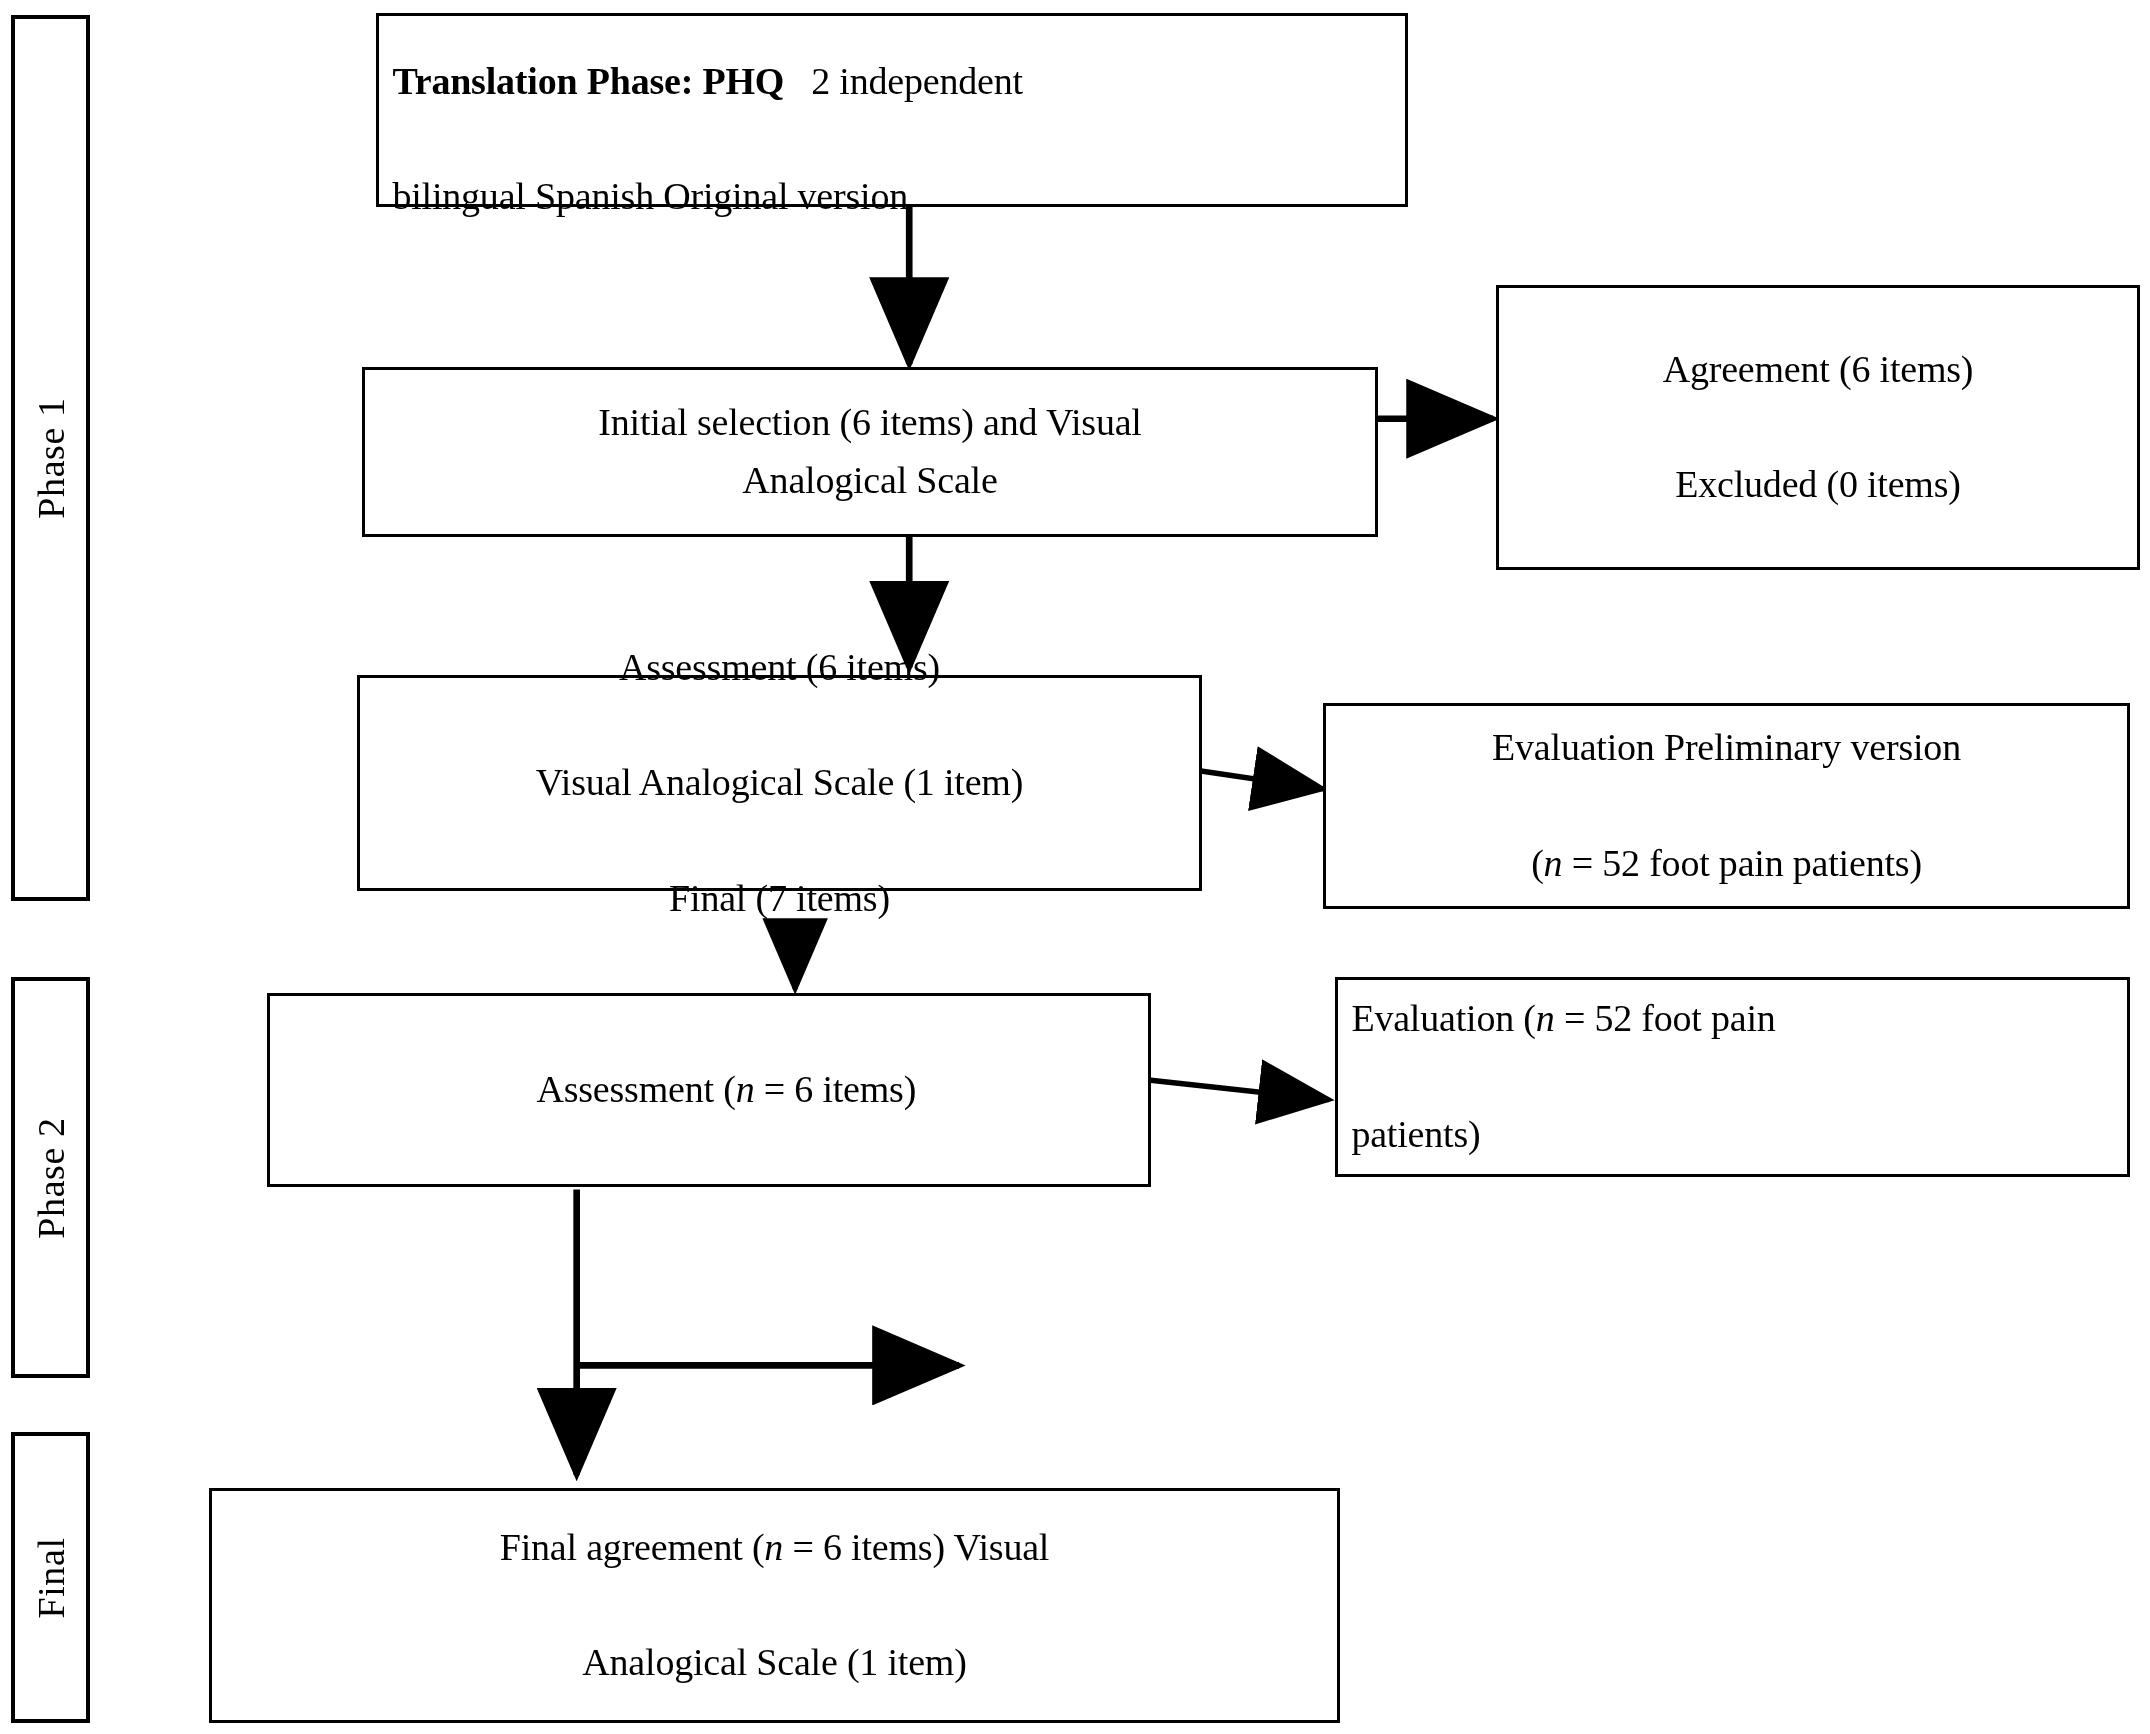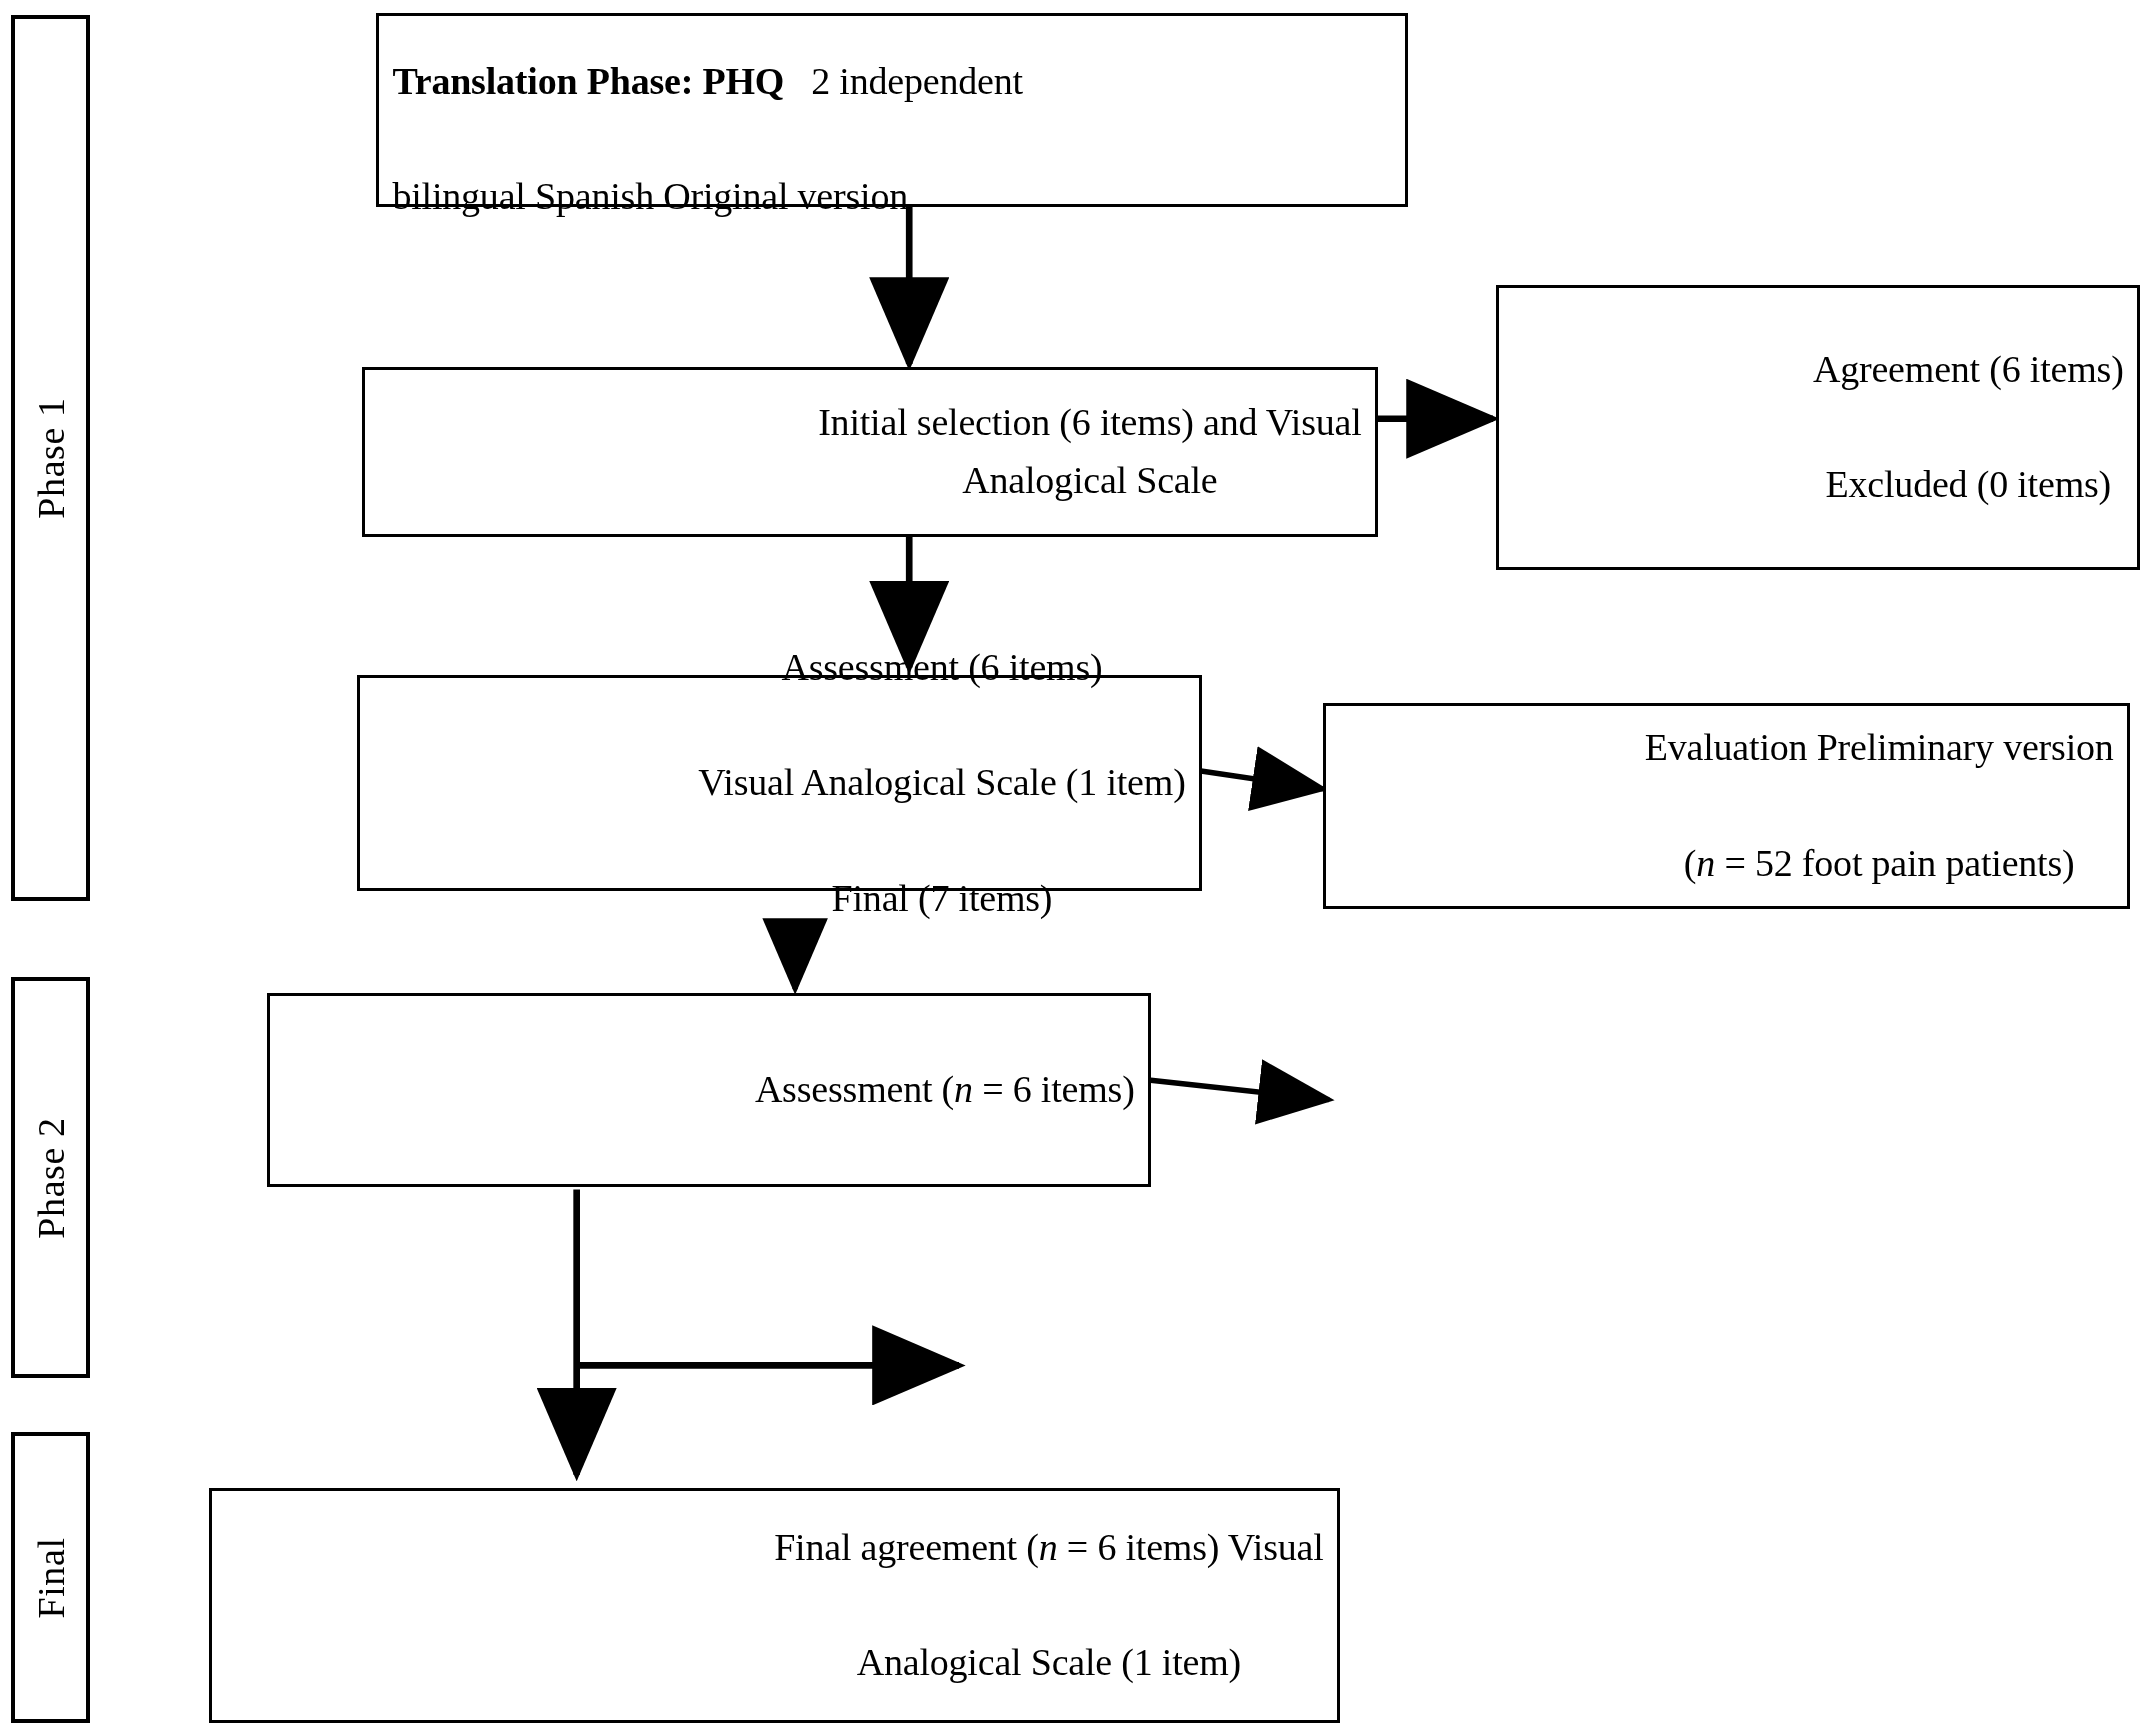--- a/index.html
+++ b/index.html
@@ -17,21 +17,21 @@
     color: #000000;
     overflow: hidden;
   }
   .box {
     position: absolute;
     box-sizing: border-box;
     border: 3px solid #000000;
     background: #ffffff;
     display: flex;
     align-items: center;
-    justify-content: flex-end;
+    justify-content: center;
     text-align: center;
     padding: 6px 13.4px;
   }
   .box .txt {
     font-size: 38px;
     line-height: 1.52;
     letter-spacing: -0.2px;
     white-space: pre-line;
   }
   .box.leftal {
@@ -139,20 +139,26 @@
     <div class="txt">
       <div>Evaluation Preliminary version</div>
       <div><span>(</span><i class="n">n</i><span> = 52 foot pain patients)</span></div>
     </div>
   </div>
 
   <div class="box" style="left:267px; top:993px; width:884px; height:194px;padding-left:48px;">
     <div class="txt"><span>Assessment (</span><i class="n">n</i><span> = 6 items)</span></div>
   </div>
 
+  <div class="box leftal" style="left:1335px; top:977px; width:795px; height:200px;">
+    <div class="txt" style="width:100%;">
+      <div><span>Evaluation (</span><i class="n">n</i><span> = 52 foot pain</span></div>
+      <div>patients)</div>
+    </div>
+  </div>
 
 
   <div class="box" style="left:209px; top:1488px; width:1131px; height:235px;">
     <div class="txt">
       <div><span>Final agreement (</span><i class="n">n</i><span> = 6 items) Visual</span></div>
       <div>Analogical Scale (1 item)</div>
     </div>
   </div>
 
 </div>

